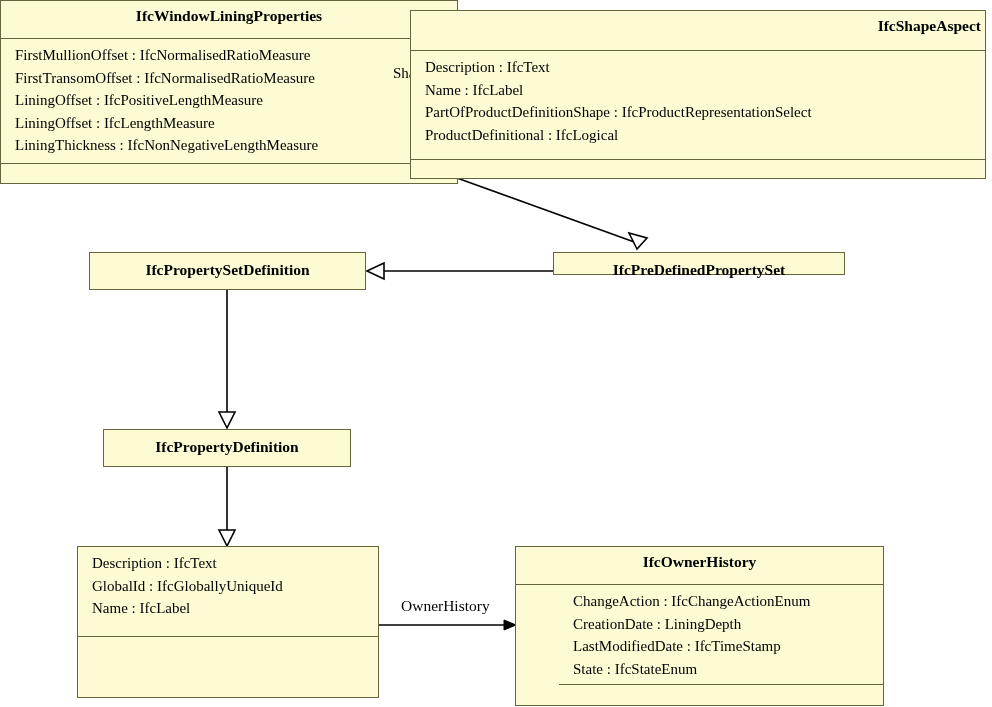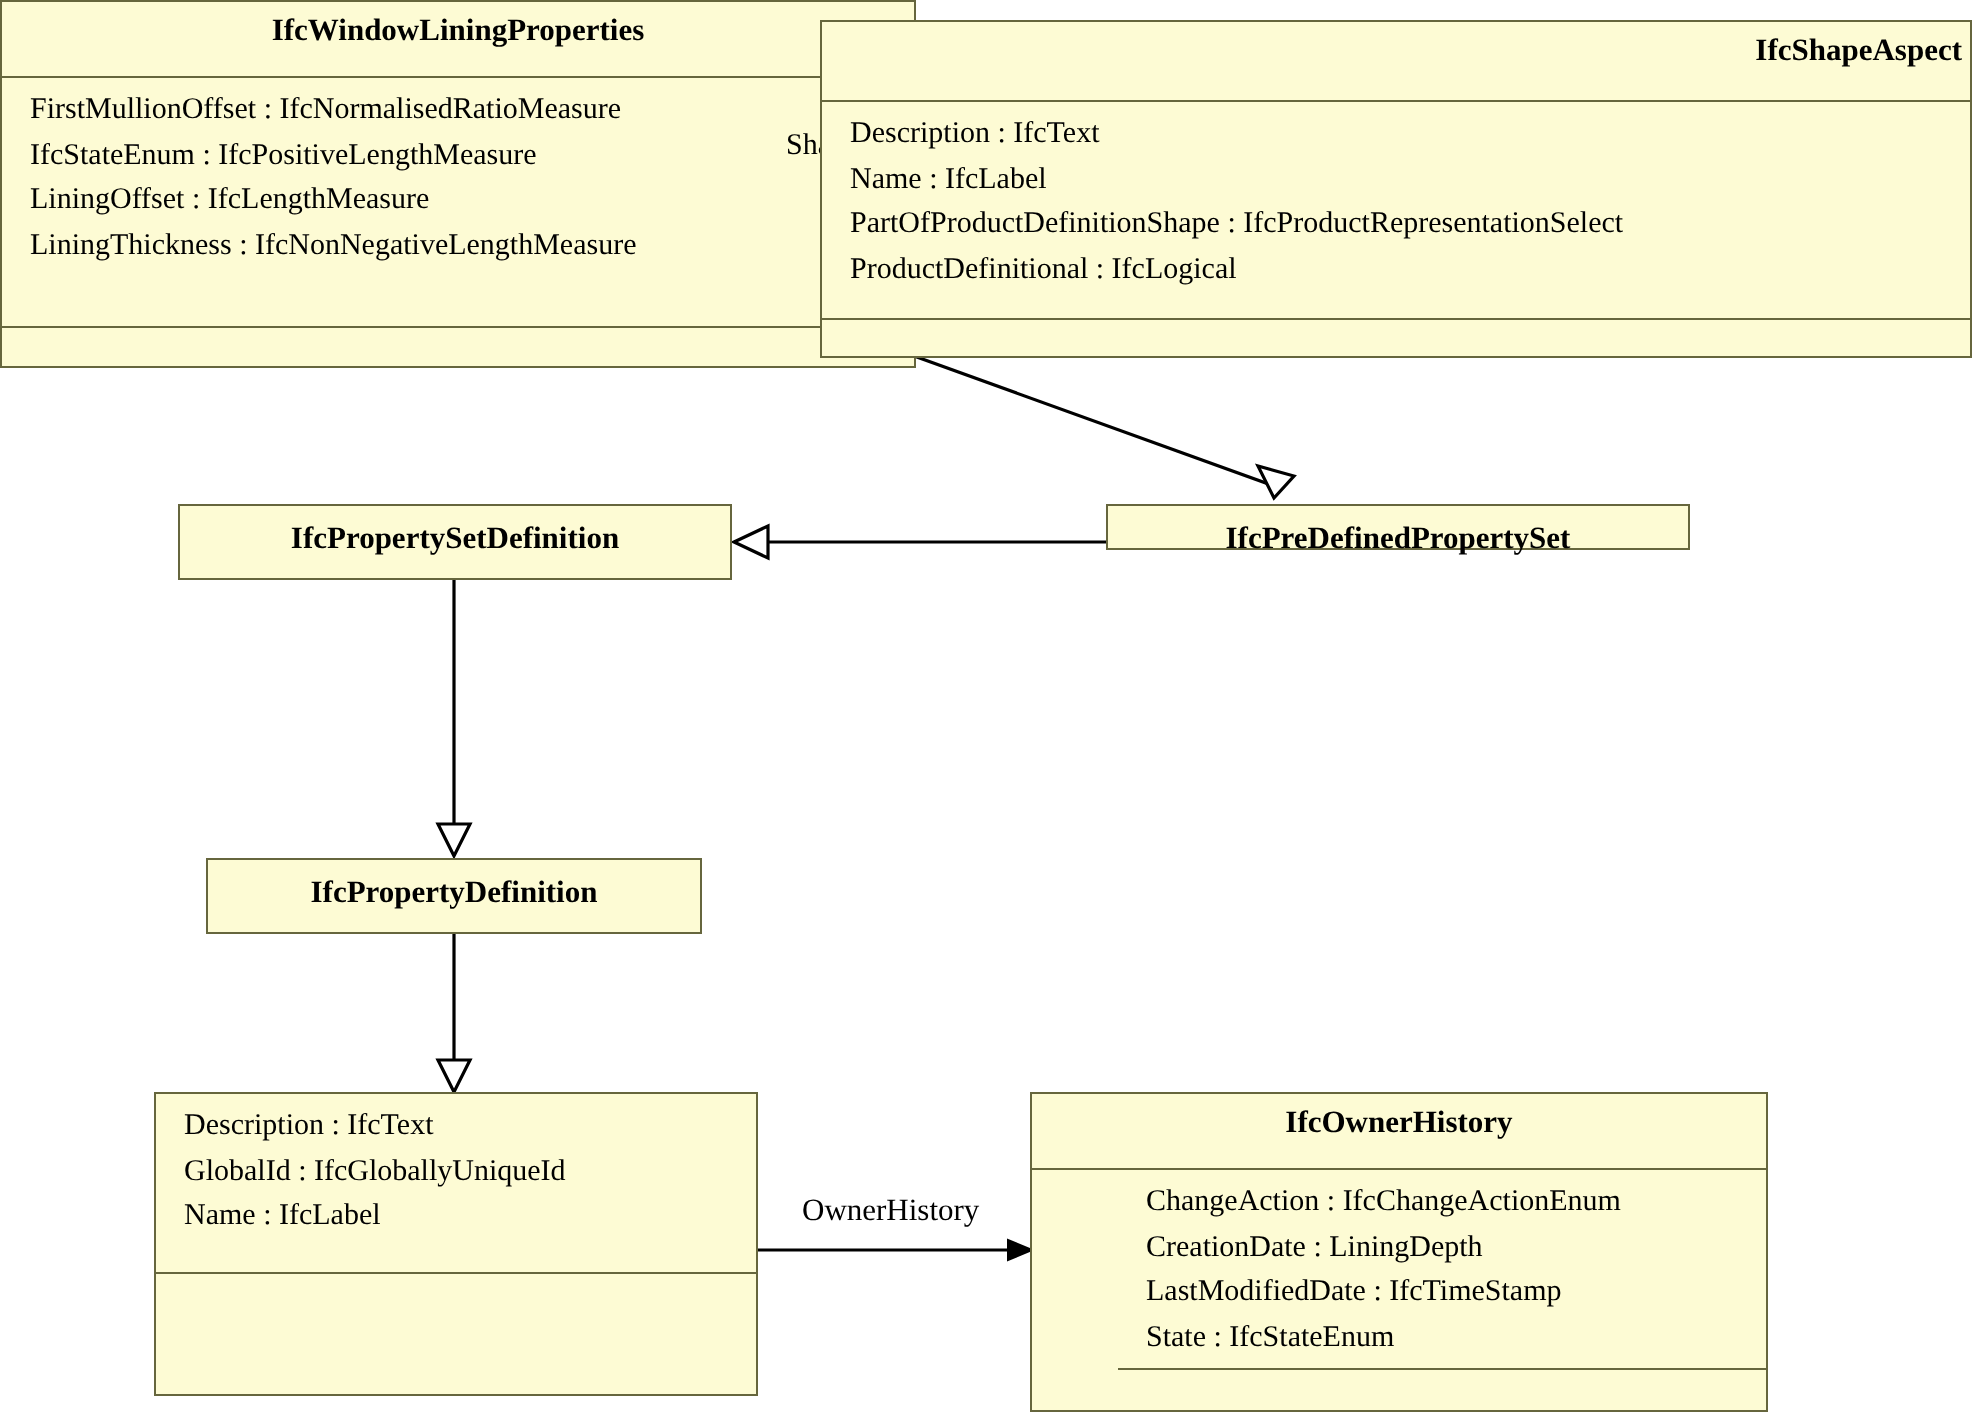--- a/index.html
+++ b/index.html
@@ -139,21 +139,22 @@
     <g>
       <line x1="379" y1="625" x2="509" y2="625" stroke="#000000" stroke-width="1.6"></line>
       <polygon points="516,625 504,620 504,630" fill="#000000" stroke="#000000" stroke-width="1"></polygon>
     </g>
   </svg>
 
   <div class="uml-class" id="box-windowlining">
     <div class="title-band">IfcWindowLiningProperties</div>
     <div class="attr-band">
       <div class="attr">FirstMullionOffset : IfcNormalisedRatioMeasure</div>
-      <div class="attr">IfcStateEnum : IfcPositiveLengthMeasure</div>
+      <div class="attr">FirstTransomOffset : IfcNormalisedRatioMeasure</div>
+      <div class="attr">LiningOffset : IfcPositiveLengthMeasure</div>
       <div class="attr">LiningOffset : IfcLengthMeasure</div>
       <div class="attr">LiningThickness : IfcNonNegativeLengthMeasure</div>
     </div>
     <div class="ops-band"></div>
   </div>
 
   <div class="ghost-attr" id="ghost-shapeaspectstyle" style="left:393px; top:62px;">ShapeAspectStyle</div>
 
   <div class="uml-class" id="box-shapeaspect">
     <div class="title-band">IfcShapeAspect</div>

